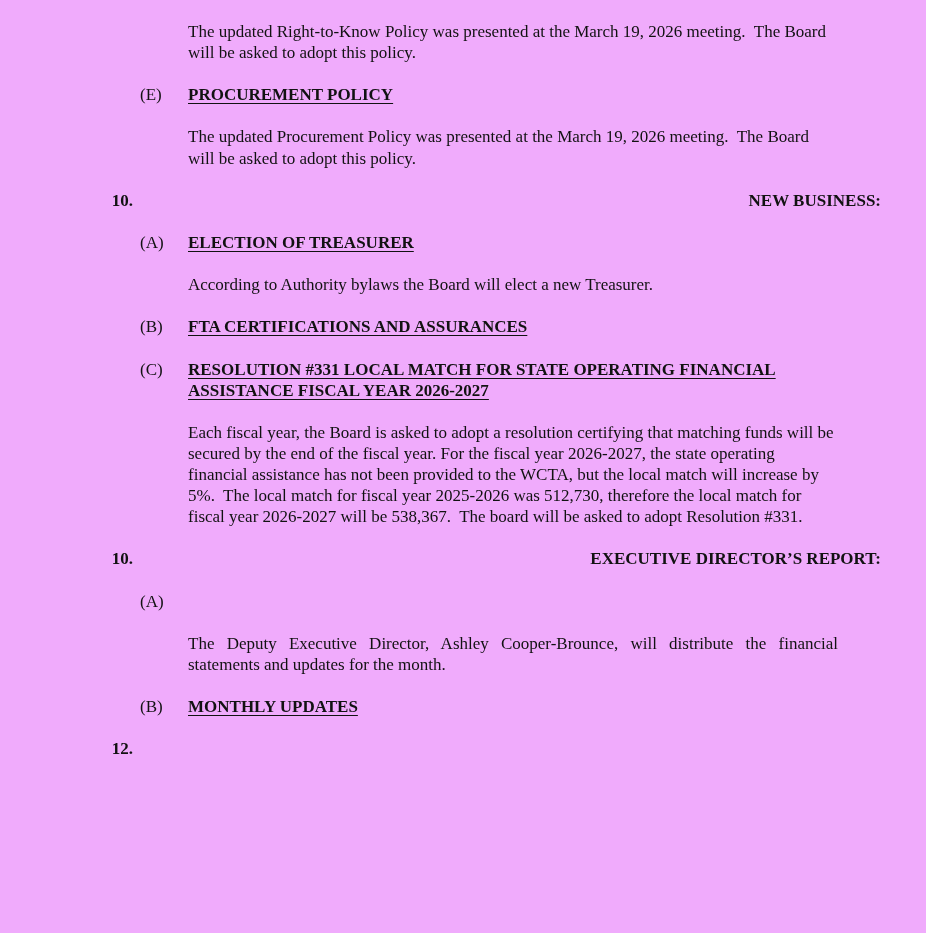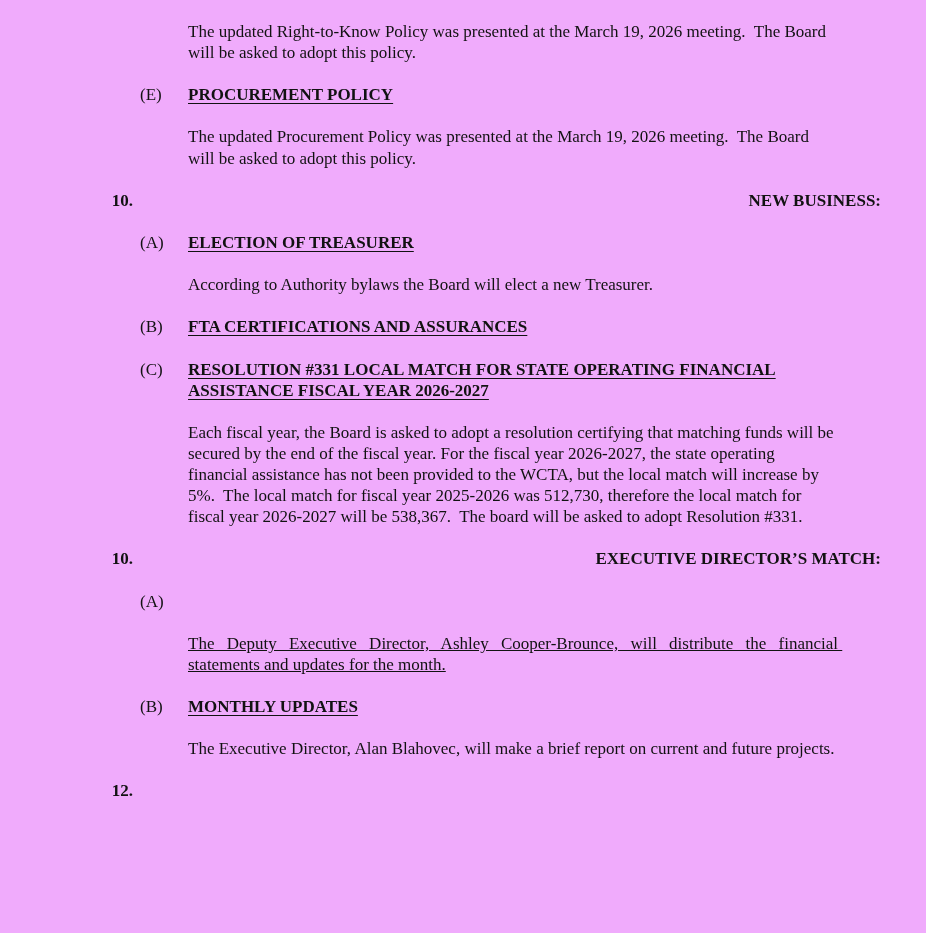--- a/index.html
+++ b/index.html
@@ -21,21 +21,21 @@
   }
   .block { margin-bottom: 21.1px; }
   .block:last-child { margin-bottom: 0; font-family: Liberation Serif, serif; }
 
   
   .para {
     margin-left: 188px;
     width: 650px;
     white-space: pre-wrap;
   }
-  .para.justify { text-align: justify; text-decoration: underline; }
+  .para.justify { text-align: justify; }
 
   
   .lettered {
     display: flex;
     margin-left: 140px;
   }
   .lettered .letter {
     flex: none;
     width: 48px;
   }
@@ -97,33 +97,32 @@
 
   <div class="block lettered">
     <span class="letter">(C)</span>
     <span class="subtitle">RESOLUTION #331 LOCAL MATCH FOR STATE OPERATING FINANCIAL ASSISTANCE FISCAL YEAR 2026-2027</span>
   </div>
 
   <p class="block para">Each fiscal year, the Board is asked to adopt a resolution certifying that matching funds will be secured by the end of the fiscal year. For the fiscal year 2026-2027, the state operating financial assistance has not been provided to the WCTA, but the local match will increase by 5%.  The local match for fiscal year 2025-2026 was 512,730, therefore the local match for fiscal year 2026-2027 will be 538,367.  The board will be asked to adopt Resolution #331.</p>
 
   <div class="block numbered">
     <span class="number">10.</span>
-    <span class="section-title">EXECUTIVE DIRECTOR’S MATCH:</span>
+    <span class="section-title">EXECUTIVE DIRECTOR’S REPORT:</span>
   </div>
 
   <div class="block lettered">
     <span class="letter">(A)</span>
   </div>
 
   <p class="block para justify">The Deputy Executive Director, Ashley Cooper-Brounce, will distribute the financial statements and updates for the month.</p>
 
   <div class="block lettered">
     <span class="letter">(B)</span>
     <span class="subtitle">MONTHLY UPDATES</span>
   </div>
 
-  <p class="block para">The Executive Director, Alan Blahovec, will make a brief report on current and future projects.</p>
 
   <div class="block numbered">
     <span class="number">12.</span>
   </div>
 
 </div>
 
 </body></html>

